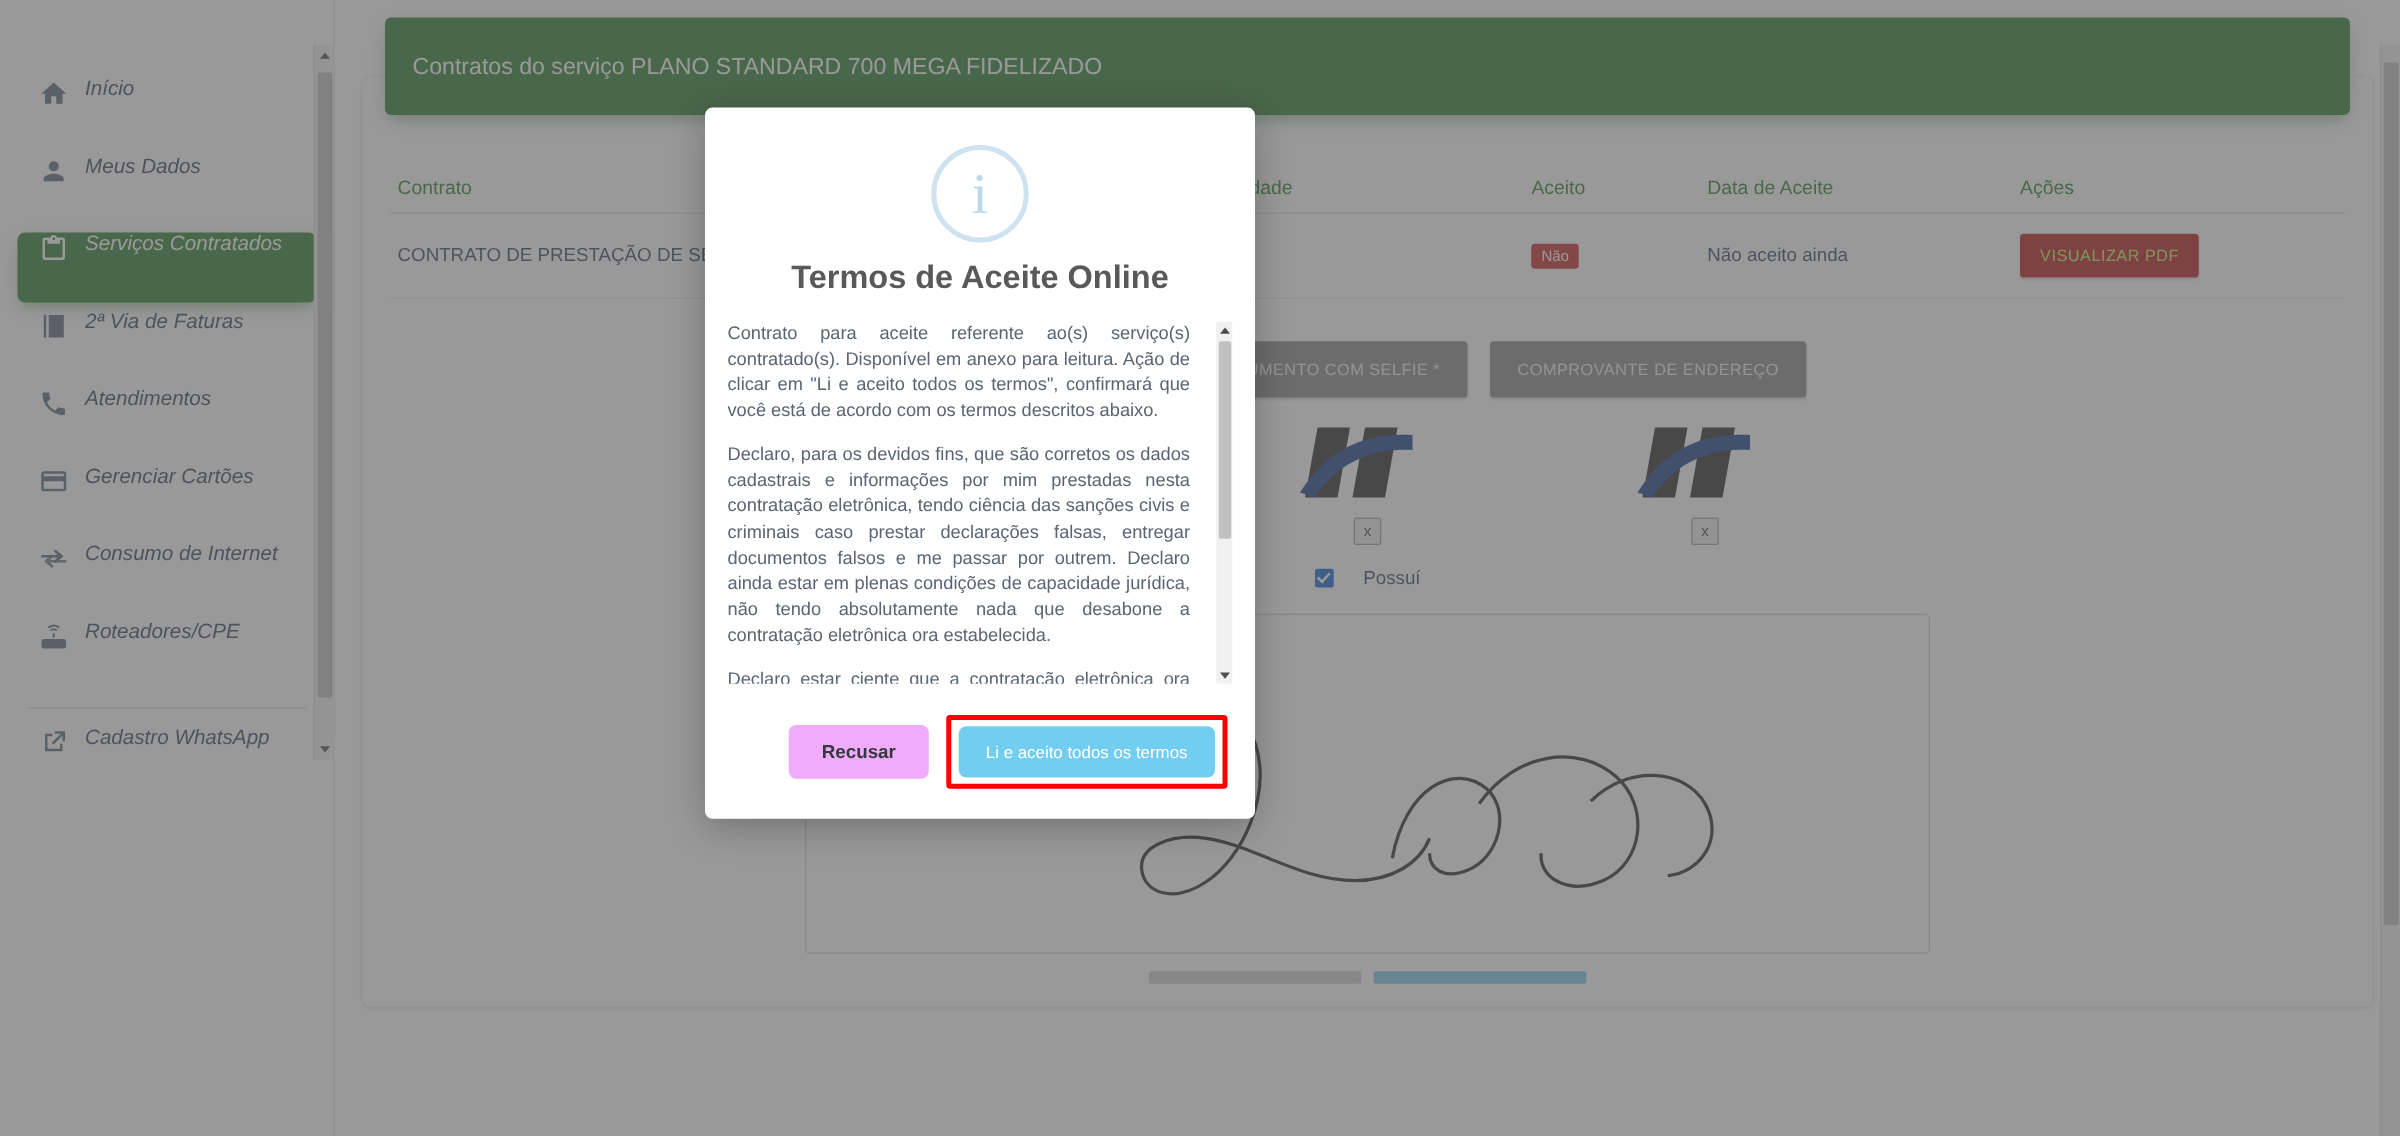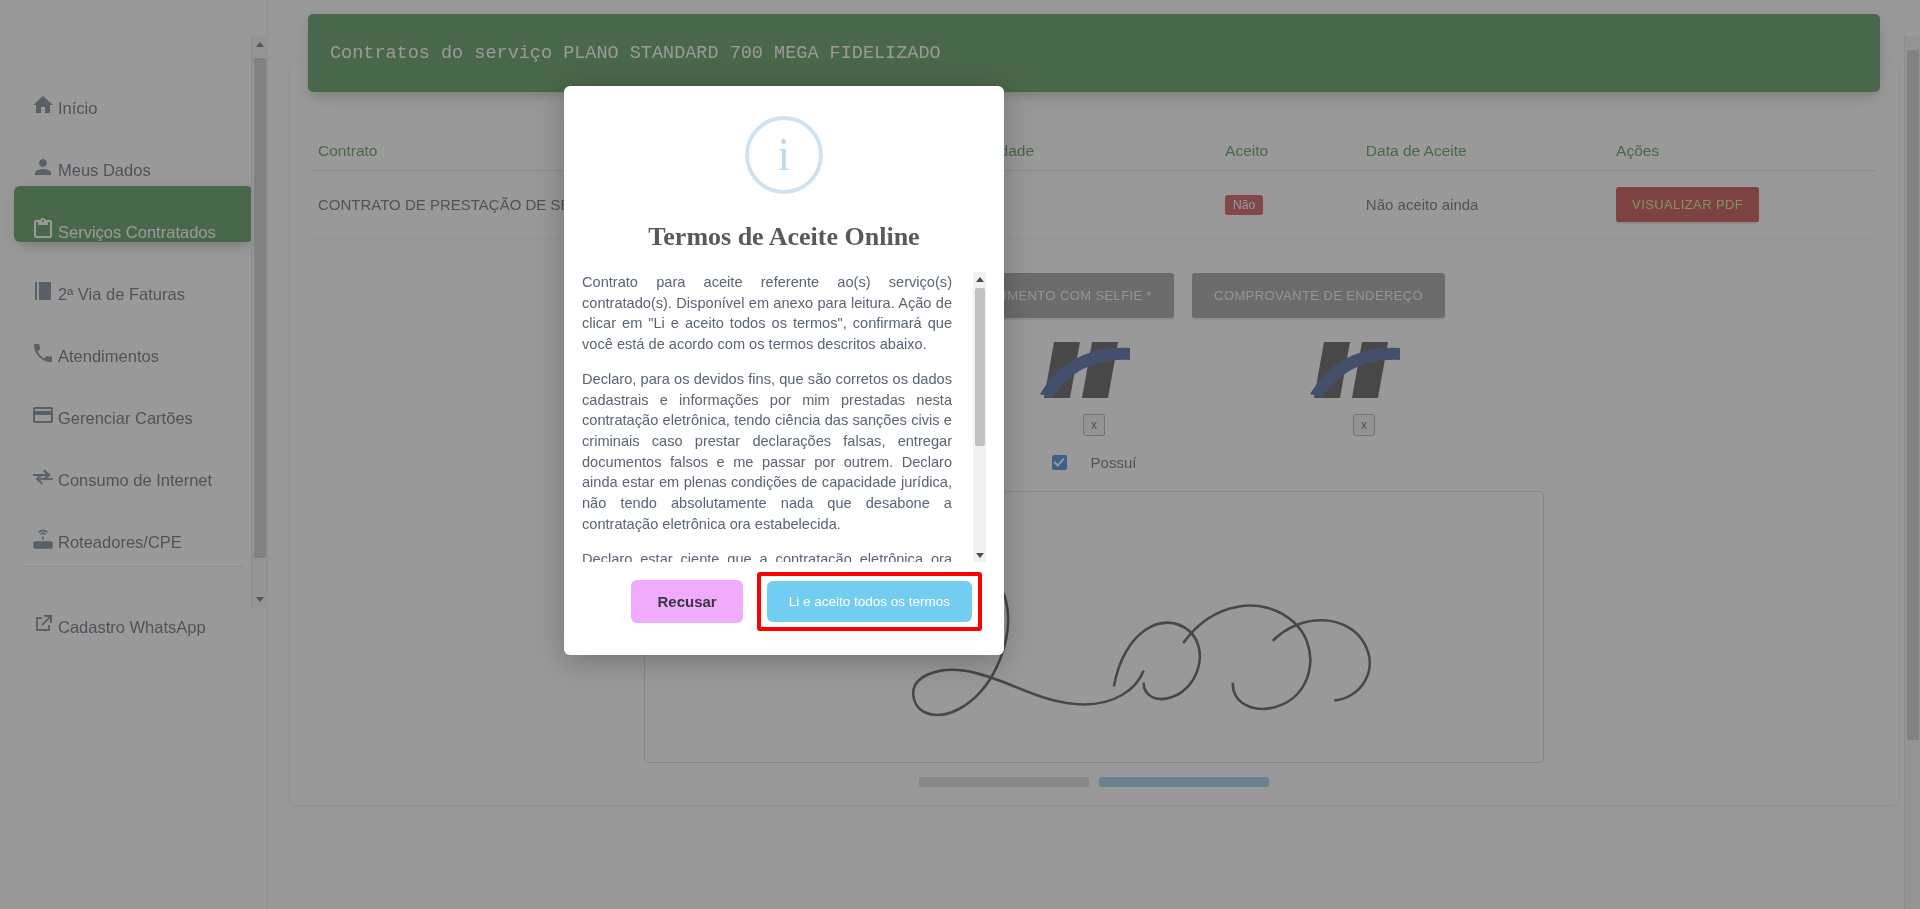--- a/index.html
+++ b/index.html
@@ -15,24 +15,24 @@
   
   #page-root { position:absolute; inset:0; background:#ffffff; }
 
   
   .sidebar {
     position:absolute; left:0; top:0; width:268px; height:909px;
     background:#ffffff; border-right:1px solid #e4e4e4;
   }
   .sidebar-inner { padding-top:56px; }
   .side-item {
-    display:flex; align-items:flex-end; gap:2px;
+    display:flex; align-items:flex-start; gap:12px;
     height:56px; margin:6px 14px; padding:0 16px;
     border-radius:6px; cursor:pointer;
-    color:#3c4858; font-size:16.5px;
+    color:#3c4858; font-size:16.5px;font-style:italic;
   }
   .side-item .ico {
     width:26px; height:26px; display:flex; align-items:center; justify-content:center;
     color:#5b6b7c; flex:0 0 26px;
   }
   .side-item .ico svg { width:24px; height:24px; fill:currentColor; display:block; }
   .side-item.active {
     background:#2e7d32; color:#ffffff;
     box-shadow:0 4px 20px 0 rgba(0,0,0,.14),0 7px 10px -5px rgba(46,125,50,.4);
   }
@@ -64,21 +64,21 @@
   .card {
     position:relative; margin:0 22px; background:#ffffff;
     border-radius:6px; box-shadow:0 1px 4px 0 rgba(0,0,0,.14);
   }
   .card-header {
     position:absolute; left:18px; right:18px; top:-48px; height:78px;
     background:#2e7d32; border-radius:5px;
     box-shadow:0 4px 20px 0 rgba(0,0,0,.14),0 7px 10px -5px rgba(46,125,50,.4);
     display:flex; align-items:center; padding:0 22px;
   }
-  .card-title { color:#ffffff; font-size:18.5px;font-family:Liberation Mono, monospace; }
+  .card-title { color:#ffffff; font-size:18.5px; }
 
   .card-body { padding:70px 22px 18px 22px; }
 
   table.contracts { width:100%; border-collapse:collapse; }
   table.contracts th {
     text-align:left; font-weight:400; color:#2e7d32; font-size:15.5px;
     padding:10px 6px; border-bottom:1px solid #dddddd; white-space:nowrap;
   }
   table.contracts td {
     padding:16px 6px; font-size:15px; color:#3c4858;
@@ -153,23 +153,22 @@
     box-shadow:0 6px 30px rgba(0,0,0,.25);
     display:flex; flex-direction:column; align-items:center;
     padding:22px 16px 0 16px;
   }
   .info-circle {
     margin-top:8px; width:78px; height:78px; border-radius:50%;
     border:4px solid #cfe2ef; display:flex; align-items:center; justify-content:center;
   }
   .info-circle span { color:#bcd9ec; font-size:46px; line-height:1; font-family:"Liberation Serif", serif; }
   .modal-title {
-    margin-top:28px; font-size:26px; font-weight:bold; color:#595959;
+    margin-top:12px; font-size:26px; font-weight:bold; color:#595959;
     text-align:center;
-    font-family:Liberation Serif, serif;
   }
   .terms-scroll {
     margin-top:20px; width:404px; height:290px; overflow:hidden; position:relative;
     padding-right:18px;
   }
   .terms-scroll p {
     margin:0 16px 14px 0; font-size:14.6px; line-height:1.42; color:#5a6472;
     text-align:justify;
   }
   .terms-bar {

